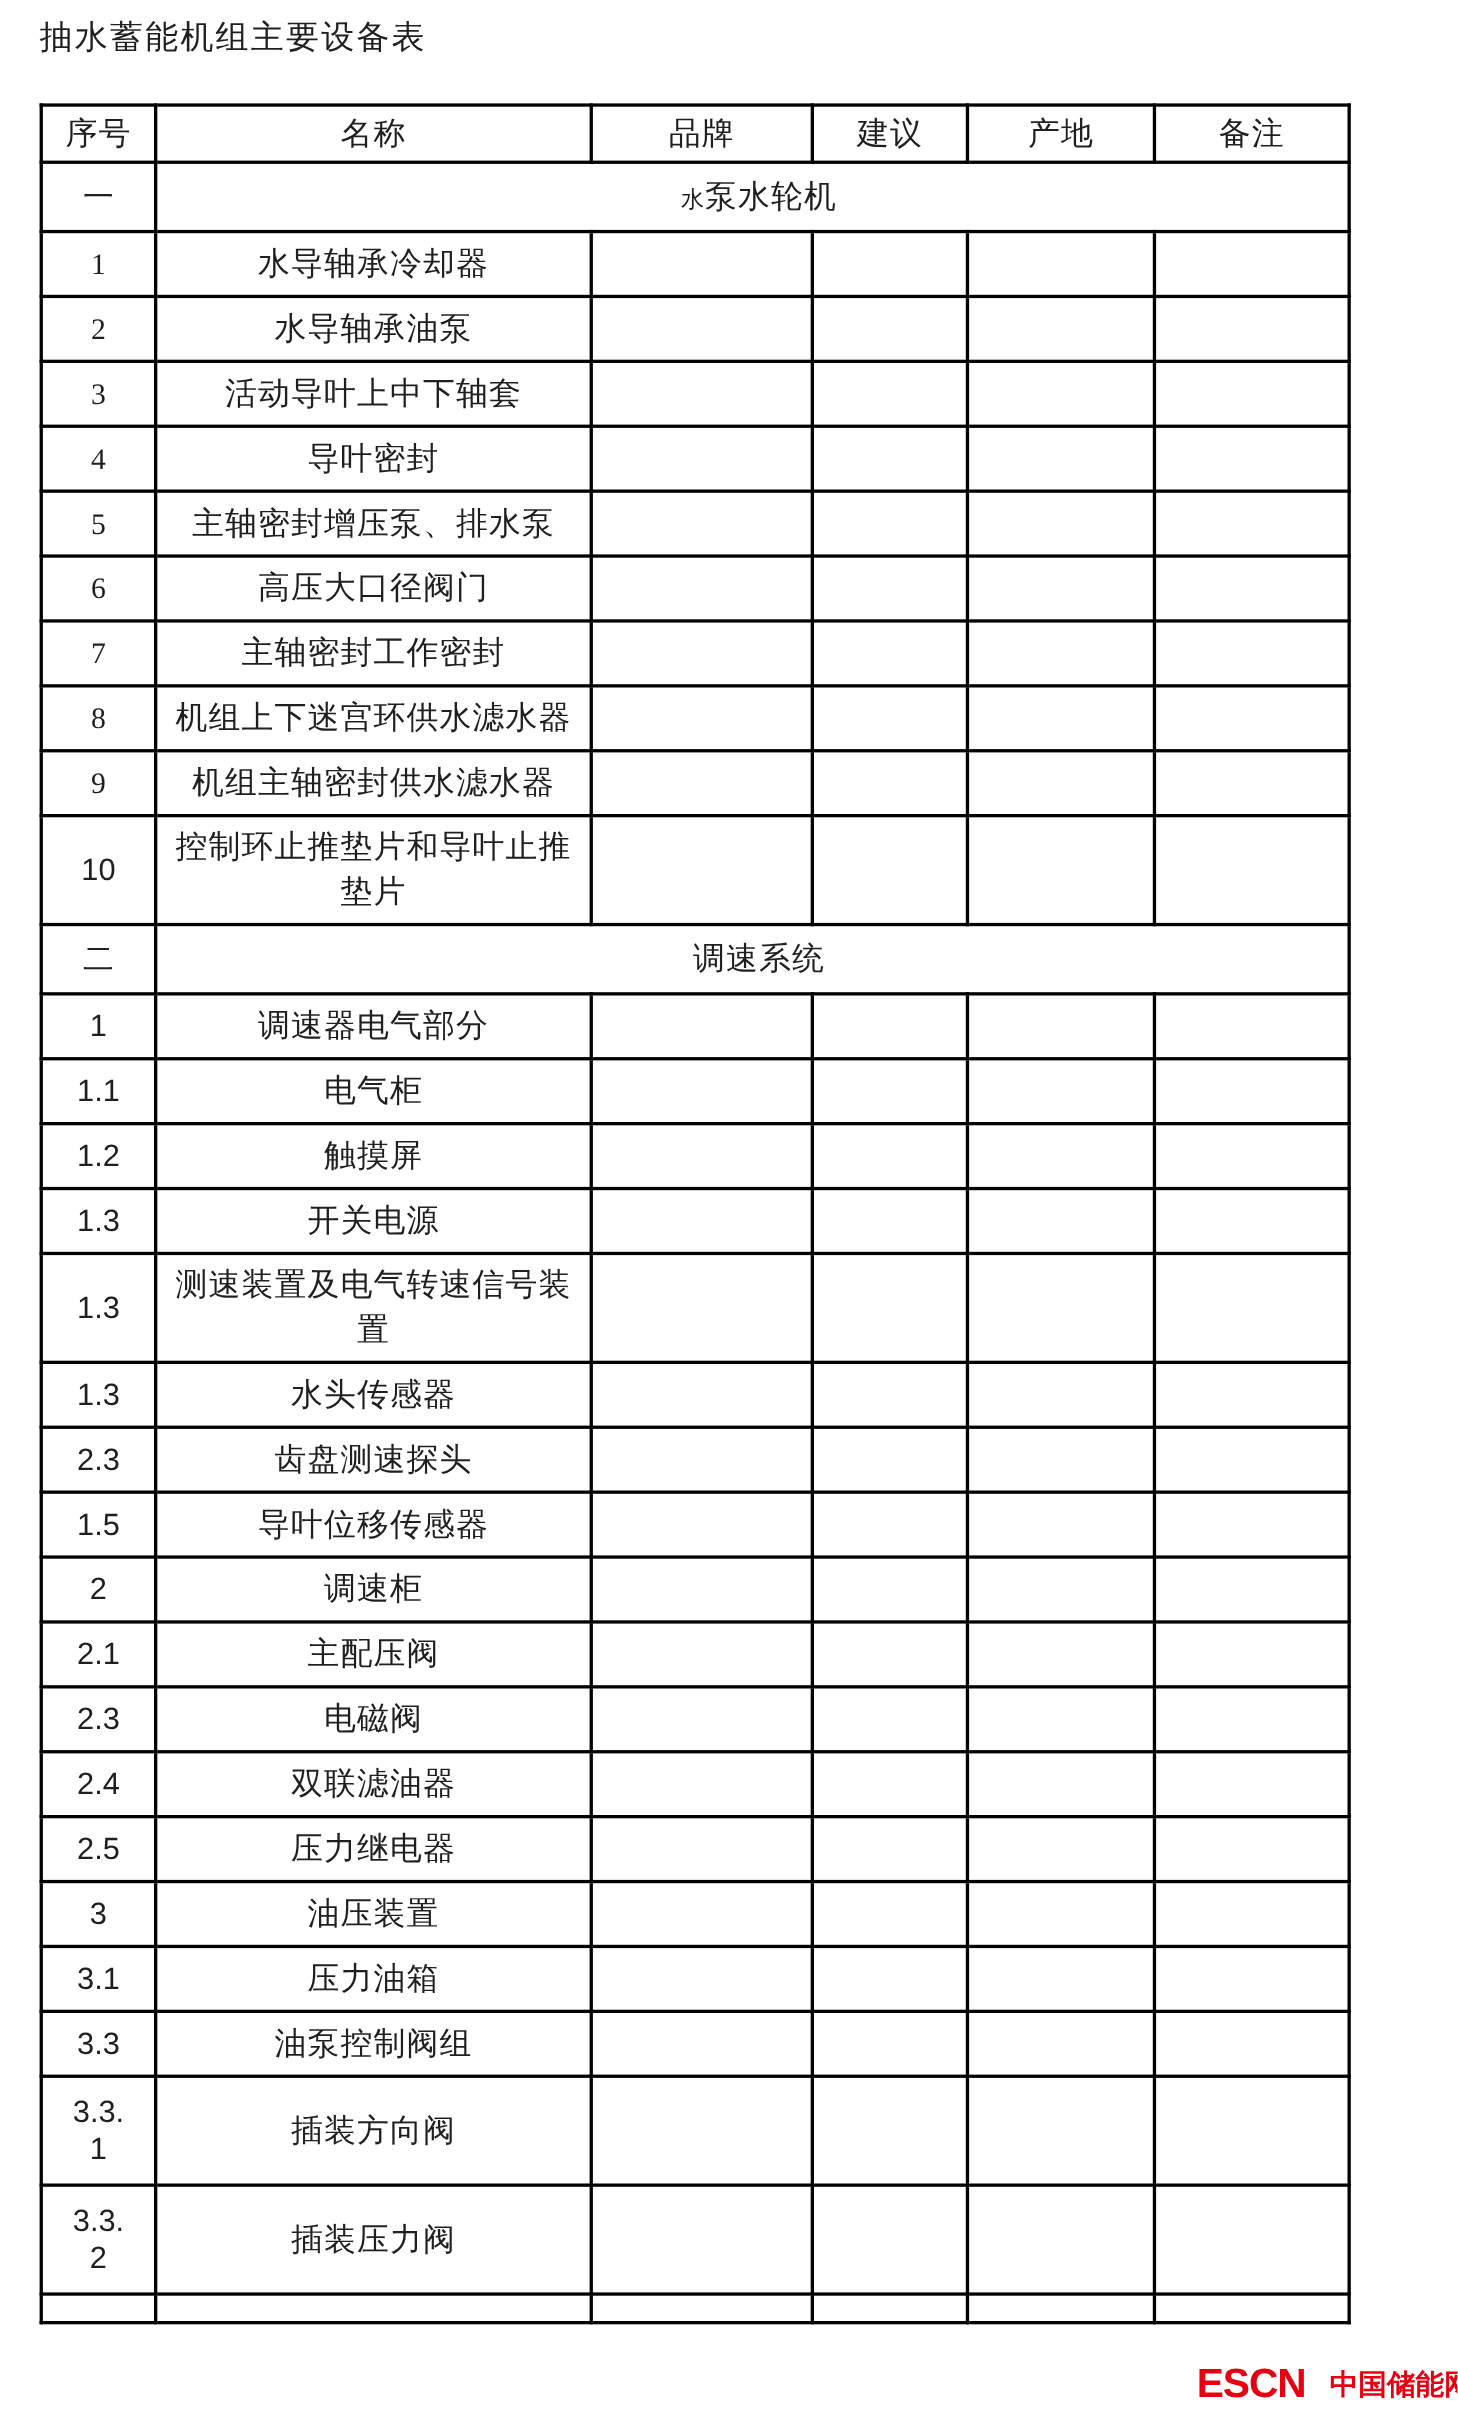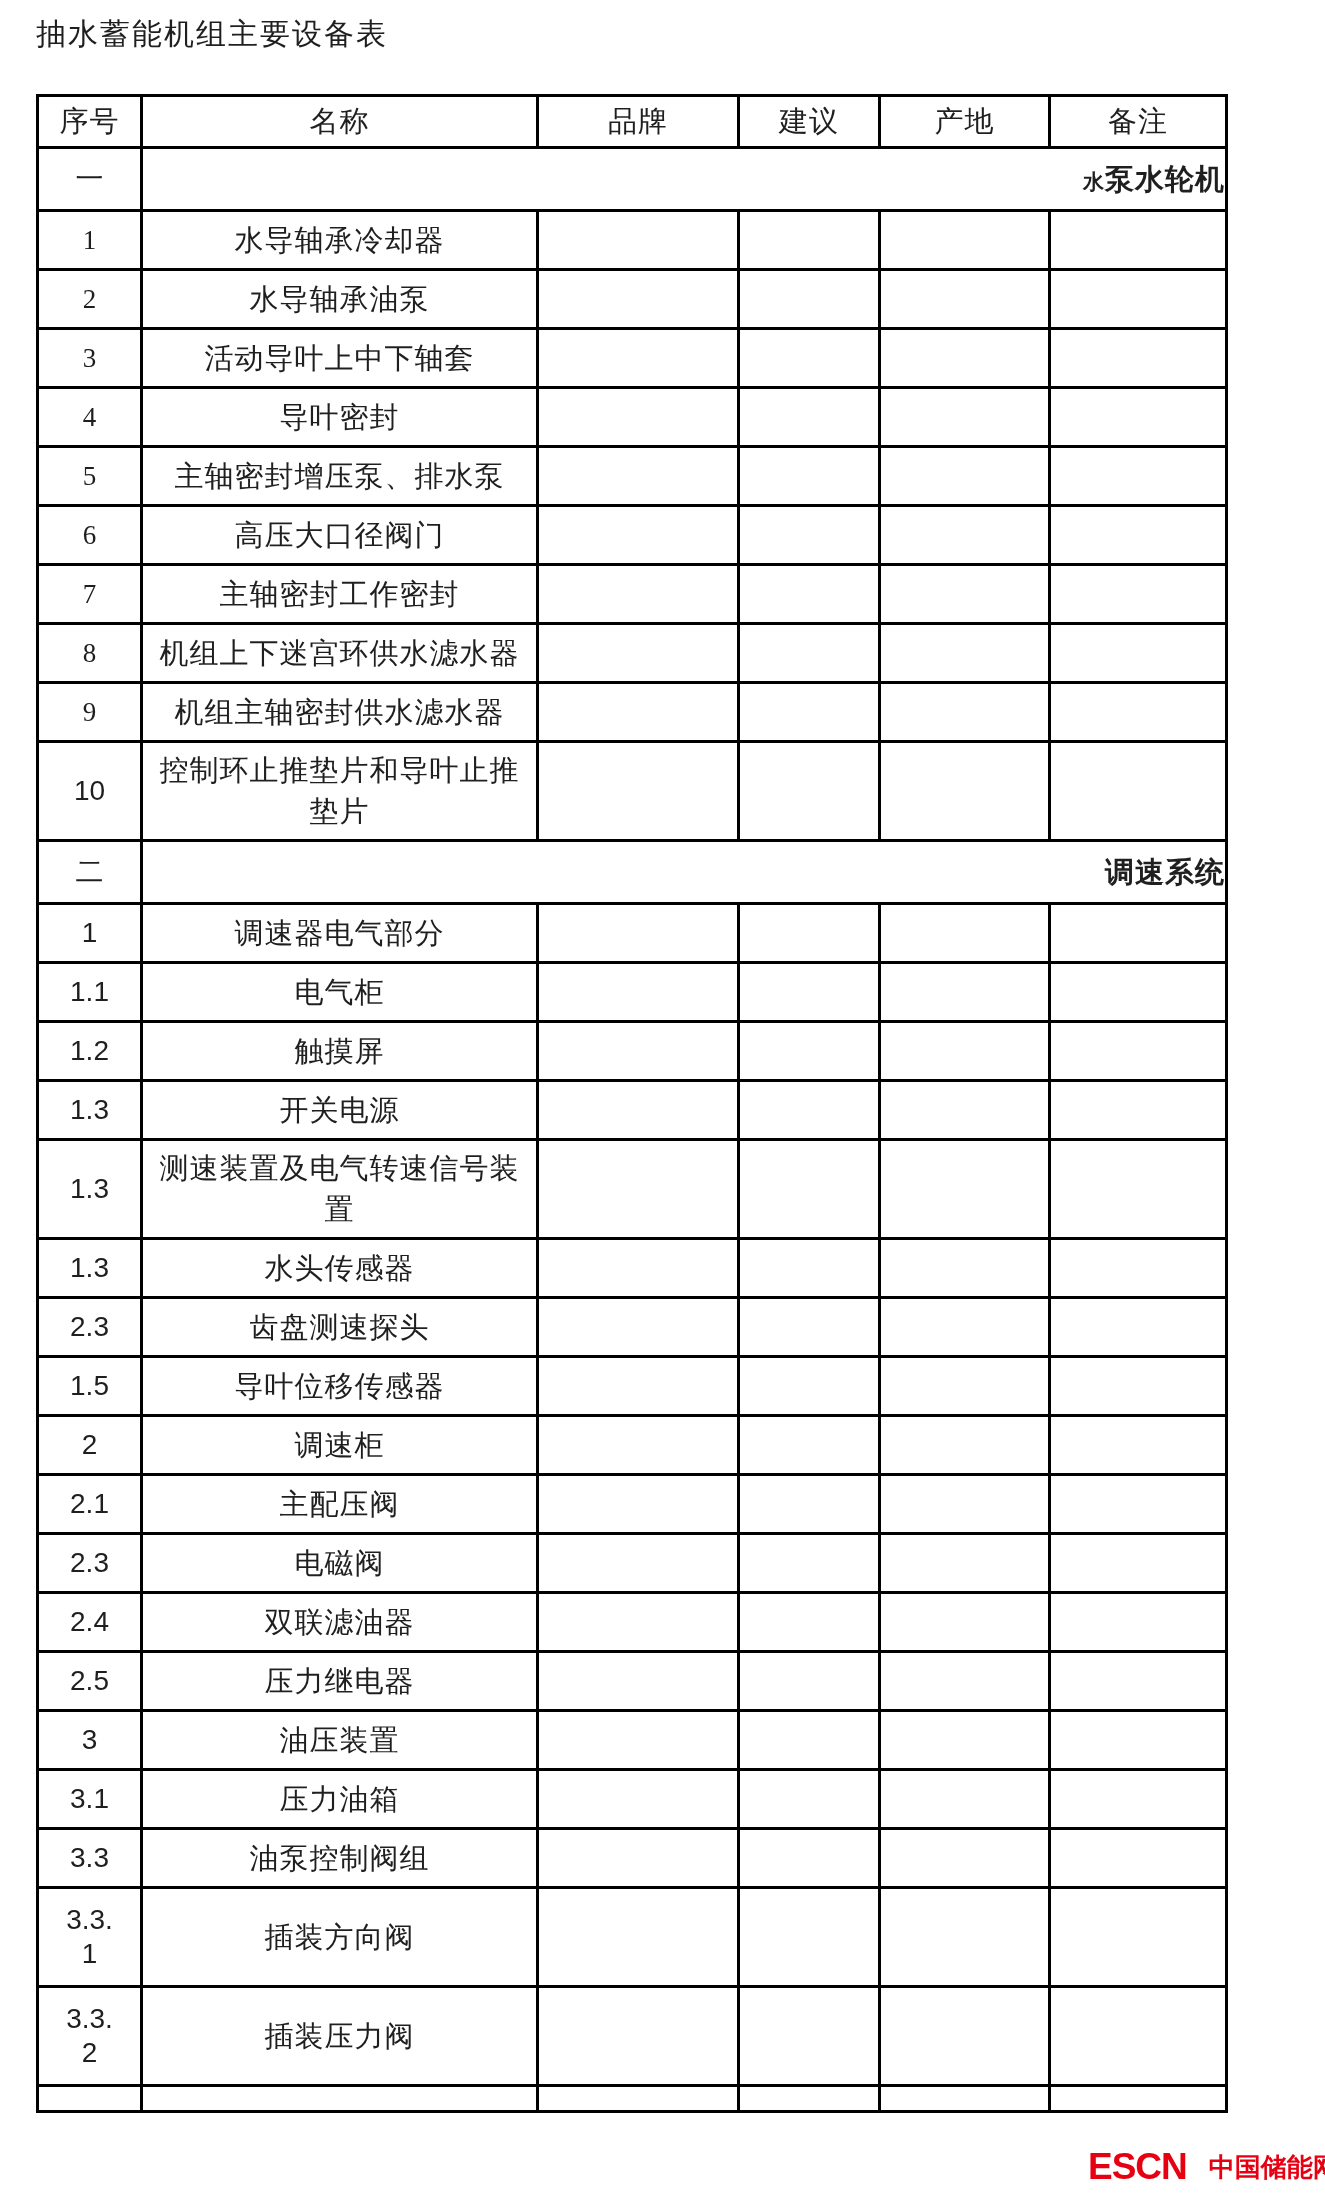--- a/index.html
+++ b/index.html
@@ -61,23 +61,22 @@
     font-family: "Liberation Serif", serif;
     font-size: 27px;
   }
   td.name {
     font-size: 29px;
     letter-spacing: 1px;
     line-height: 1.4;
     white-space: pre;
   }
   tr.r-section td.name {
-    text-align: right;
+    text-align: center;
     padding-left: 12px;
-    font-weight: bold;
   }
   .small-prefix { font-size: 21px; }
   .watermark {
     position: absolute;
     left: 1088px;
     top: 2148px;
     height: 36px;
     display: flex;
     align-items: center;
     color: #e60012;

